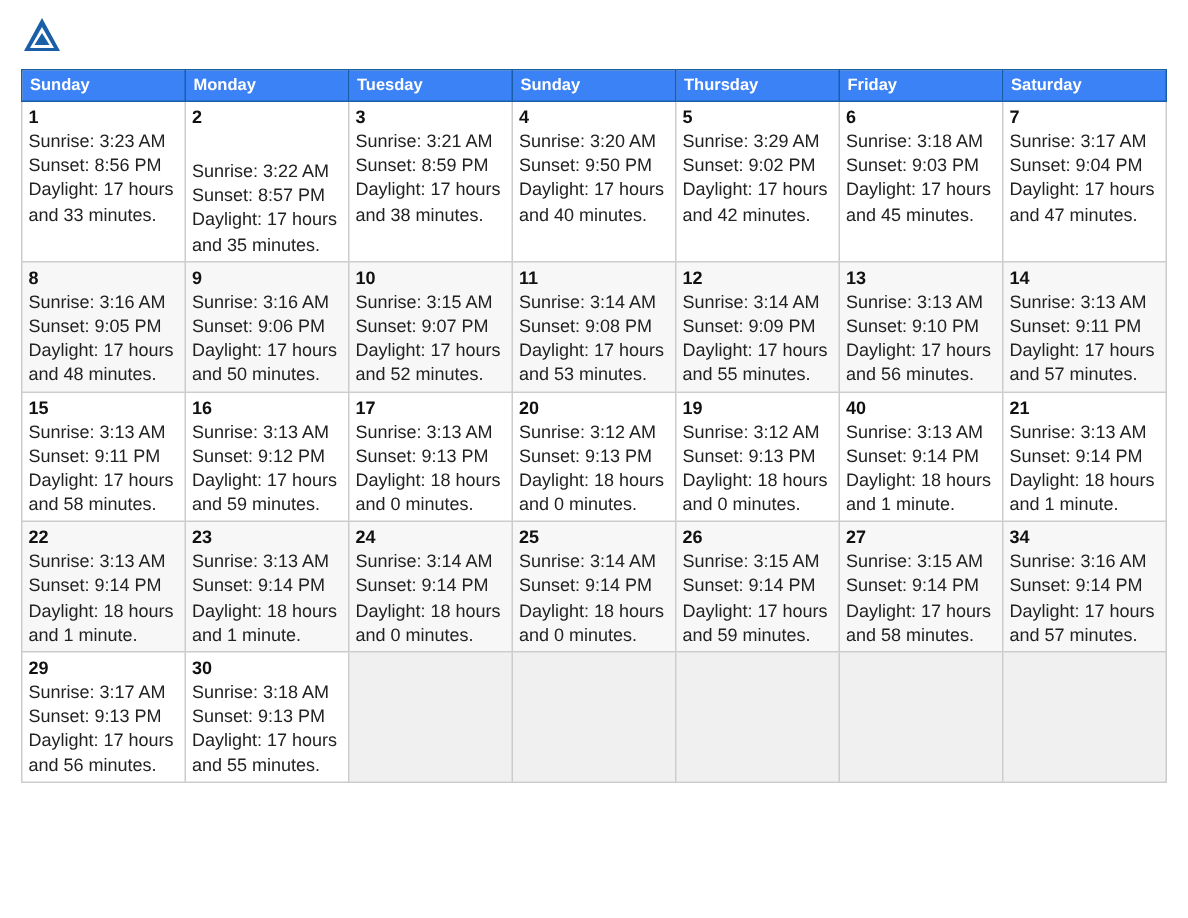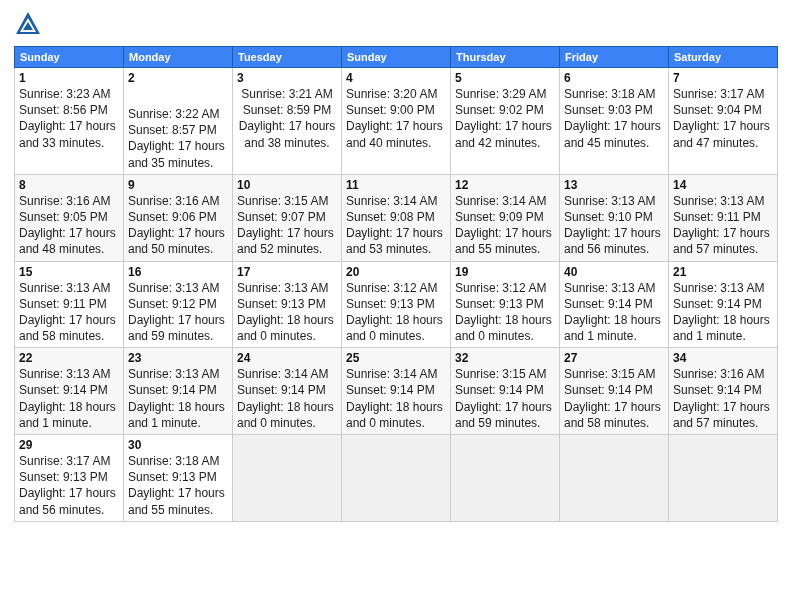--- a/index.html
+++ b/index.html
@@ -146,29 +146,29 @@
           </td>
           <td>
             <span class="day-num">2</span>
             <div class="day-info" style="white-space: pre-line; margin-top: 21px;">Sunrise: 3:22 AM
 Sunset: 8:57 PM
 Daylight: 17 hours
 and 35 minutes.</div>
           </td>
           <td>
             <span class="day-num">3</span>
-            <div class="day-info" style="white-space: pre-line; text-align: center;">Sunrise: 3:21 AM
+            <div class="day-info" style="white-space: pre-line;">Sunrise: 3:21 AM
 Sunset: 8:59 PM
 Daylight: 17 hours
 and 38 minutes.</div>
           </td>
           <td>
             <span class="day-num">4</span>
             <div class="day-info" style="white-space: pre-line;">Sunrise: 3:20 AM
-Sunset: 9:00 PM
+Sunset: 9:50 PM
 Daylight: 17 hours
 and 40 minutes.</div>
           </td>
           <td>
             <span class="day-num">5</span>
             <div class="day-info" style="white-space: pre-line;">Sunrise: 3:29 AM
 Sunset: 9:02 PM
 Daylight: 17 hours
 and 42 minutes.</div>
           </td>
@@ -312,21 +312,21 @@
 and 0 minutes.</div>
           </td>
           <td>
             <span class="day-num">25</span>
             <div class="day-info" style="white-space: pre-line;">Sunrise: 3:14 AM
 Sunset: 9:14 PM
 Daylight: 18 hours
 and 0 minutes.</div>
           </td>
           <td>
-            <span class="day-num">32</span>
+            <span class="day-num">26</span>
             <div class="day-info" style="white-space: pre-line;">Sunrise: 3:15 AM
 Sunset: 9:14 PM
 Daylight: 17 hours
 and 59 minutes.</div>
           </td>
           <td>
             <span class="day-num">27</span>
             <div class="day-info" style="white-space: pre-line;">Sunrise: 3:15 AM
 Sunset: 9:14 PM
 Daylight: 17 hours

